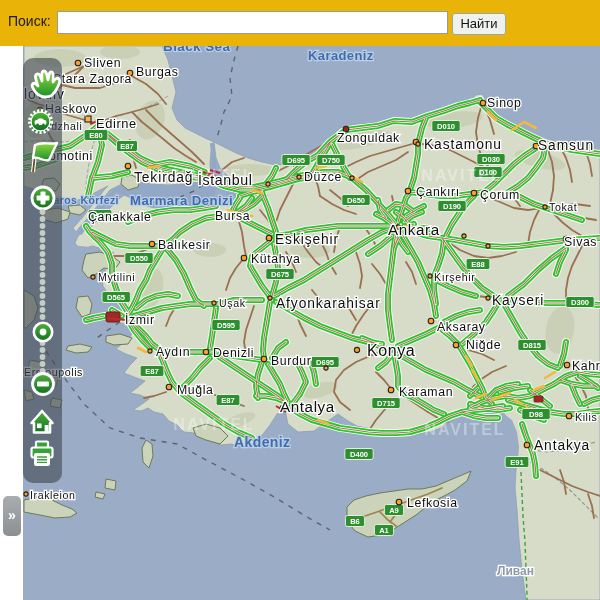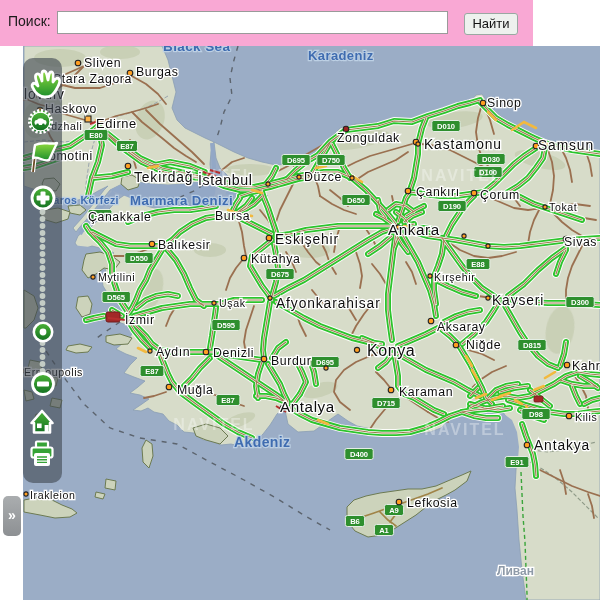--- a/index.html
+++ b/index.html
@@ -1,21 +1,21 @@
 <!DOCTYPE html>
 <html><head>
 <meta charset="utf-8">
 <style>
 html,body{margin:0;padding:0;background:#fff;}
 *{box-sizing:border-box;}
 body{font-family:"Liberation Sans",sans-serif;width:600px;height:600px;position:relative;overflow:hidden;}
-#topbar{position:absolute;left:0;top:0;width:533px;height:46px;background:#f9a8d4;z-index:5;}
+#topbar{position:absolute;left:0;top:0;width:600px;height:46px;background:#eab308;z-index:5;}
 #lbl{position:absolute;left:8px;top:13px;font-size:14px;color:#1a1a1a;}
 #inp{position:absolute;left:57px;top:11px;width:391px;height:23px;border:1px solid #9a9a9a;background:#fff;}
-#btn{position:absolute;left:452px;top:12.5px;width:54px;height:22px;background:#eef1ee;border:1px solid #9aa8a2;border-radius:3px;font-size:13px;color:#111;text-align:center;line-height:20px;margin-left:12px;}
+#btn{position:absolute;left:452px;top:12.5px;width:54px;height:22px;background:#eef1ee;border:1px solid #9aa8a2;border-radius:3px;font-size:13px;color:#111;text-align:center;line-height:20px;}
 #map{position:absolute;left:23px;top:46px;width:577px;height:554px;}
 #tbar{position:absolute;left:23px;top:58px;width:39px;height:425px;background:rgba(64,72,82,0.62);border-radius:10px;z-index:3;}
 #tab{position:absolute;left:3px;top:496px;width:18px;height:40px;background:linear-gradient(#aaadaf,#8d9093);border-radius:5px;z-index:4;color:#fff;font-size:14px;font-weight:bold;text-align:center;line-height:38px;}
 #icons{position:absolute;left:23px;top:46px;width:60px;height:554px;z-index:4;}
 .wm{font-weight:bold;fill:rgba(255,255,255,0.34);font-size:16px;letter-spacing:2px;}
 .city{fill:#0d0d0d;stroke:#fff;stroke-width:2.6;paint-order:stroke;font-size:12.3px;letter-spacing:0.6px;}
 .big{font-size:13.8px;letter-spacing:0.9px;}
 .sm{font-size:10.6px;}
 .sea{fill:#3f6cb0;stroke:#bdd0e4;stroke-width:2.3;paint-order:stroke;font-weight:bold;font-size:13px;letter-spacing:0.4px;}
 .shield{fill:#fff;font-size:7.6px;font-weight:bold;text-anchor:middle;}

